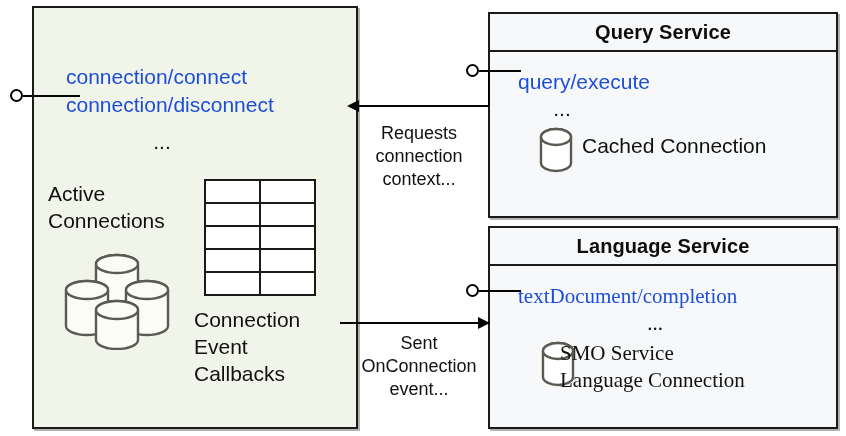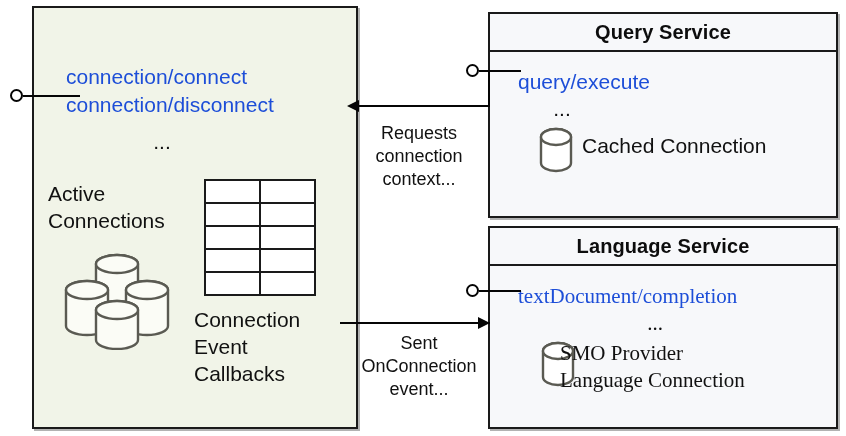--- a/index.html
+++ b/index.html
@@ -294,21 +294,21 @@
       <div class="cyl-single" style="left:48px; top:72px;">
         <svg width="42" height="52" viewBox="0 0 42 52" xmlns="http://www.w3.org/2000/svg">
           <g fill="#ffffff" stroke="#5a5a52" stroke-width="2.4">
             <path d="M5,13 a15,8 0 0 1 30,0 v26 a15,8 0 0 1 -30,0 z"></path>
             <ellipse cx="20" cy="13" rx="15" ry="8"></ellipse>
           </g>
         </svg>
       </div>
 
       <div class="res-label" id="ls-res-label">
-        <div>SMO Provider</div>
+        <div>SMO Service</div>
         <div>Language Connection</div>
       </div>
 
     </div>
   </div>
 
   <div class="lollipop-circle" style="left:10px; top:89px;"></div>
   <div class="lollipop-stem" style="left:23px; top:95px; width:57px;"></div>
 
   <div class="lollipop-circle" style="left:466px; top:64px;"></div>

